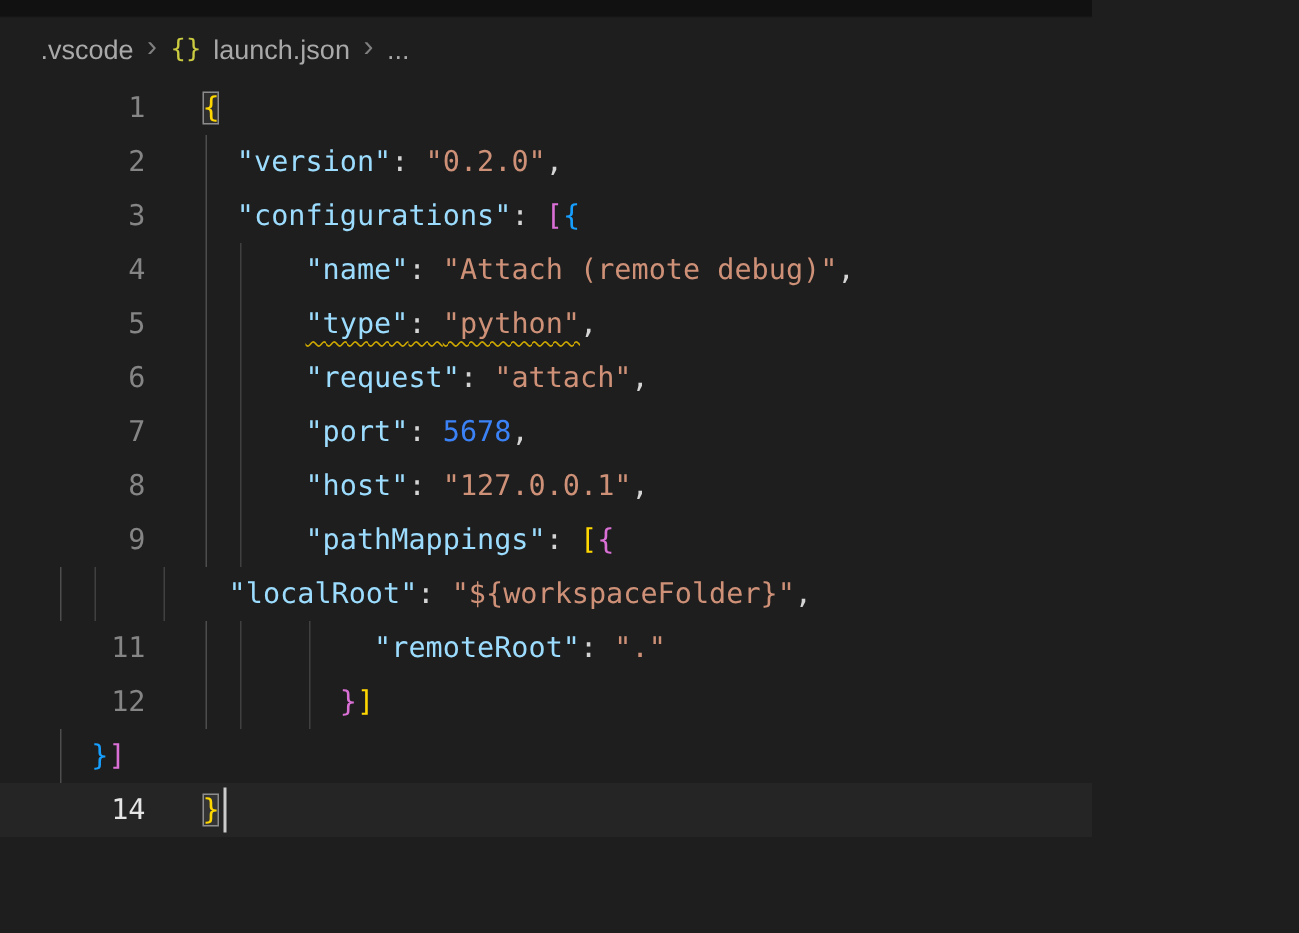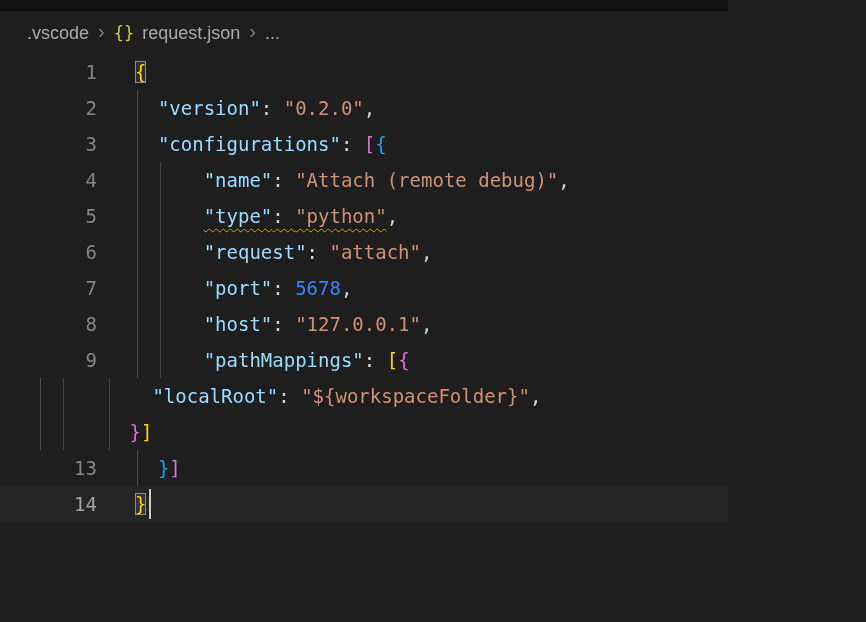--- a/index.html
+++ b/index.html
@@ -43,21 +43,21 @@
   }
   .line { display:flex; height:36px; }
   .line.active { background:rgba(255,255,255,0.035); }
   .gutter {
     width:97px;
     flex:none;
     text-align:right;
     color:#858585;
     user-select:none;
   }
-  .line.active .gutter { color:#a3a3a3; }
+  .line.active .gutter { color:#e5e5e5; }
   .content {
     position:relative;
     white-space:pre;
     margin-left:38px;
     flex:1;
   }
   .guide {
     position:absolute;
     top:0; bottom:0;
     width:1px;
@@ -91,21 +91,21 @@
 </head>
 <body>
 
 <div class="window">
   <div class="topbar"></div>
 
   <div class="breadcrumbs">
     <span class="crumb">.vscode</span>
     <span class="sep">›</span>
     <span class="ficon">{}</span>
-    <span class="crumb">request.json</span>
+    <span class="crumb">launch.json</span>
     <span class="sep">›</span>
     <span class="crumb">...</span>
   </div>
 
   <div class="code" id="code">
       <div class="line">
         <div class="gutter">1</div>
         <div class="content"><span class="b1 match">{</span></div>
       </div>
       <div class="line">
@@ -137,24 +137,28 @@
         <div class="content"><div class="guide g0" style="left: calc(0ch + 2px);"></div><div class="guide" style="left: calc(2ch + 2px);"></div><span class="punc">      </span><span class="key">"host"</span><span class="punc">: </span><span class="str">"127.0.0.1"</span><span class="punc">,</span></div>
       </div>
       <div class="line">
         <div class="gutter">9</div>
         <div class="content"><div class="guide g0" style="left: calc(0ch + 2px);"></div><div class="guide" style="left: calc(2ch + 2px);"></div><span class="punc">      </span><span class="key">"pathMappings"</span><span class="punc">: </span><span class="b1">[</span><span class="b2">{</span></div>
       </div>
       <div class="line">
         <div class="content"><div class="guide g0" style="left: calc(0ch + 2px);"></div><div class="guide" style="left: calc(2ch + 2px);"></div><div class="guide" style="left: calc(6ch + 2px);"></div><span class="punc">          </span><span class="key">"localRoot"</span><span class="punc">: </span><span class="str">"${workspaceFolder}"</span><span class="punc">,</span></div>
       </div>
       <div class="line">
+        <div class="gutter">11</div>
+        <div class="content"><div class="guide g0" style="left: calc(0ch + 2px);"></div><div class="guide" style="left: calc(2ch + 2px);"></div><div class="guide" style="left: calc(6ch + 2px);"></div><span class="punc">          </span><span class="key">"remoteRoot"</span><span class="punc">: </span><span class="str">"."</span></div>
+      </div>
+      <div class="line">
+        <div class="gutter">12</div>
         <div class="content"><div class="guide g0" style="left: calc(0ch + 2px);"></div><div class="guide" style="left: calc(2ch + 2px);"></div><div class="guide" style="left: calc(6ch + 2px);"></div><span class="punc">        </span><span class="b2">}</span><span class="b1">]</span></div>
       </div>
       <div class="line">
-        <div class="gutter">13</div>
         <div class="content"><div class="guide g0" style="left: calc(0ch + 2px);"></div><span class="punc">  </span><span class="b3">}</span><span class="b2">]</span></div>
       </div>
       <div class="line active">
         <div class="gutter">14</div>
         <div class="content"><span class="b1 match">}</span><div class="cursor" style="left: calc(1ch + 3px);"></div></div>
       </div>
     </div>
 </div>
 
 </body></html>

